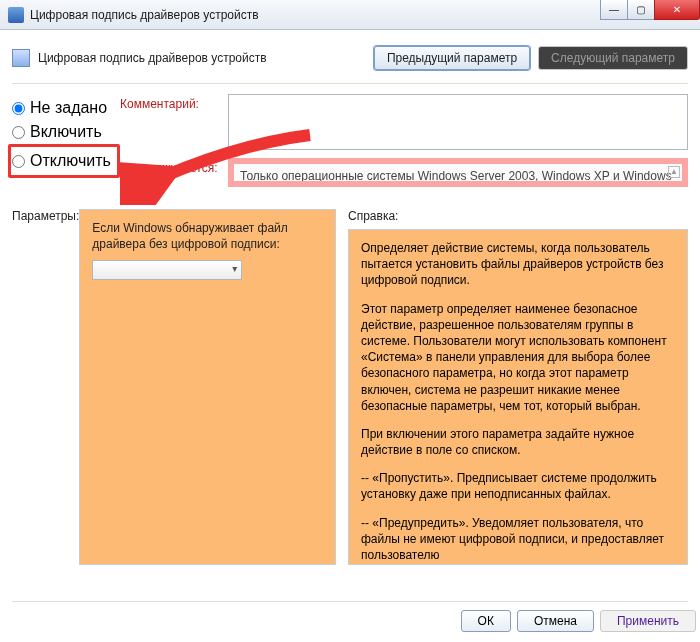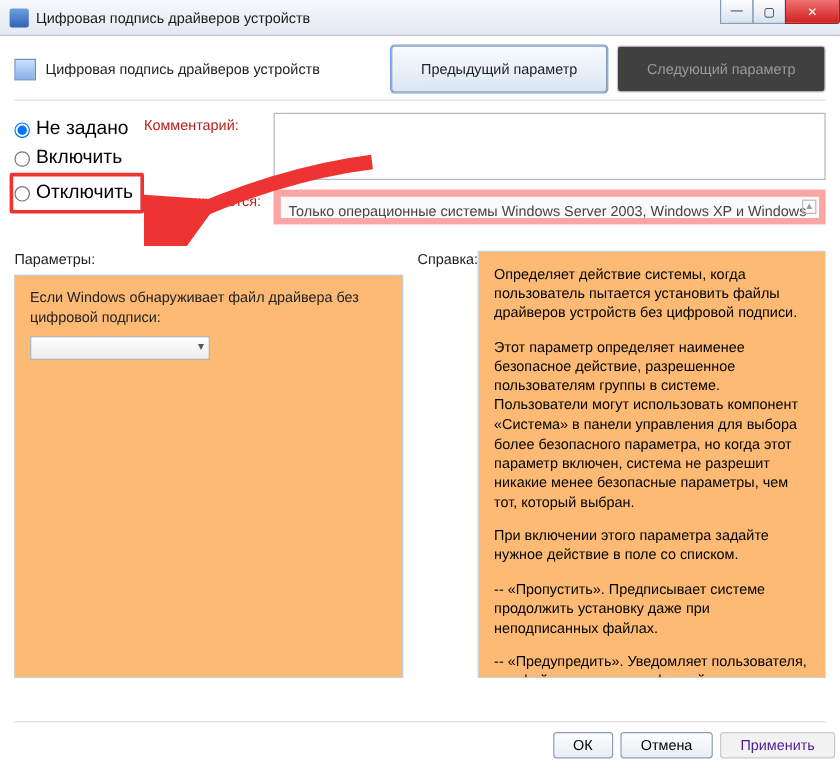--- a/index.html
+++ b/index.html
@@ -15,43 +15,43 @@
 .winbtn.close { background: linear-gradient(#f07070,#d02020); color: #fff; border-color: #a02020; width: 46px; border-bottom-right-radius: 3px; }
 .winbtn.max { }
 
 
 .content { position: absolute; top: 30px; left: 0; right: 0; bottom: 0; background: #fff; padding: 10px 12px 12px 12px; }
 
 
 .header-row { display: flex; align-items: center; height: 44px; border-bottom: 1px solid #ddd; padding-bottom: 8px; margin-bottom: 10px; }
 .header-row .hicon { width: 18px; height: 18px; background: linear-gradient(#cfe0ff,#8bb0ea); border: 1px solid #6b8dc2; margin-right: 8px; }
 .header-row .hlabel { flex: 1; font-size: 12px; color: #222; }
-.navbtn { height: 39px; padding: 0 24px; border: 1px solid #8a9db5; background: linear-gradient(#f8fbff,#dbe6f3); color: #222; margin-left: 8px; border-radius: 3px; cursor: pointer; }
+.navbtn { height: 24px; padding: 0 12px; border: 1px solid #8a9db5; background: linear-gradient(#f8fbff,#dbe6f3); color: #222; margin-left: 8px; border-radius: 3px; cursor: pointer; }
 .navbtn.disabled { color: #9a9a9a; background: #404040; border-color: #c9c9c9; cursor: default; }
 .navbtn.active { box-shadow: 0 0 0 1px #6fa0e0; }
 
 
 .middle { display: flex; }
 .radios { width: 108px; padding-top: 2px; }
 .radio-row { display: flex; align-items: center; height: 24px; }
 .radio-row input { margin-right: 5px; }
 .radio-row label { font-size: 16px; }
 .highlight-box { border: 3px solid #e33; border-radius: 2px; padding: 2px 1px 2px 1px; margin-left:-4px; }
 
 .fields { flex: 1; }
 .field-row { display: flex; margin-bottom: 8px; }
 .field-label { width: 108px; padding-top: 3px; color: #b91c1c; }
 .comment-box { flex: 1; height: 56px; border: 1px solid #b0b7c0; background: #fff; resize: none; overflow-y: scroll; padding: 2px; }
 .supported-box { flex: 1; height: 29px; border: 6px solid #fca5a5; background: #fafafa; padding: 4px 6px; overflow-y: auto; color: #444; line-height: 1.35; position: relative; }
 .scroll-up { position: absolute; right: 2px; top: 2px; width: 12px; height: 12px; border:1px solid #bbb; font-size:8px; display:flex;align-items:center;justify-content:center;color:#999; }
 
 
 .lower { display: flex; gap: 12px; margin-top: 14px; height: 356px; }
-.panel-left { width: 324px; display:flex; flex-direction:column; }
-.panel-right { flex: 1; display:flex; flex-direction:row; }
+.panel-left { width: 324px; display:flex; flex-direction:row; }
+.panel-right { flex: 1; display:flex; flex-direction:column; }
 .panel-label { font-size: 12px; margin-bottom: 6px; color: #222; }
 .panel-box { flex:1; border: 1px solid #c6cdd6; padding: 10px 12px; overflow: hidden; background: #fdba74; }
 .panel-box.left p { color: #222; margin-bottom: 8px; line-height: 1.35; }
 .dropdown { width: 150px; height: 20px; border: 1px solid #b0b7c0; background: linear-gradient(#fff,#ececec); position: relative; }
 .dropdown::after { content: "▾"; position: absolute; right: 4px; top: 2px; font-size: 10px; color: #555; }
 .panel-box.right { overflow-y: scroll; overflow-x: hidden; line-height: 1.35; }
 .panel-box.right p { margin-bottom: 12px; }
 
 
 .footer { position: absolute; bottom: 10px; right: 4px; display: flex; gap: 6px; padding-top: 8px; }

